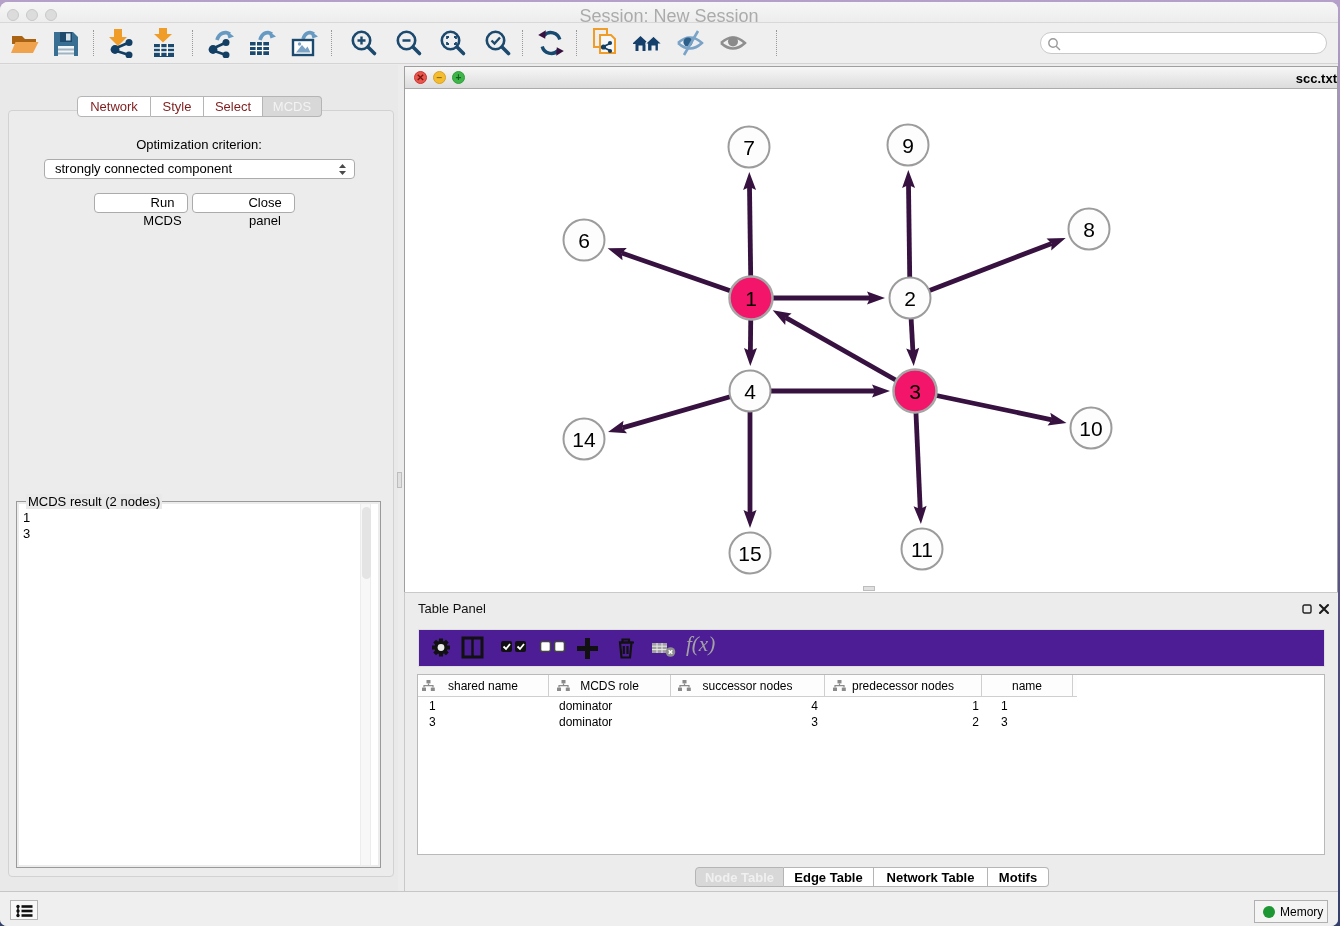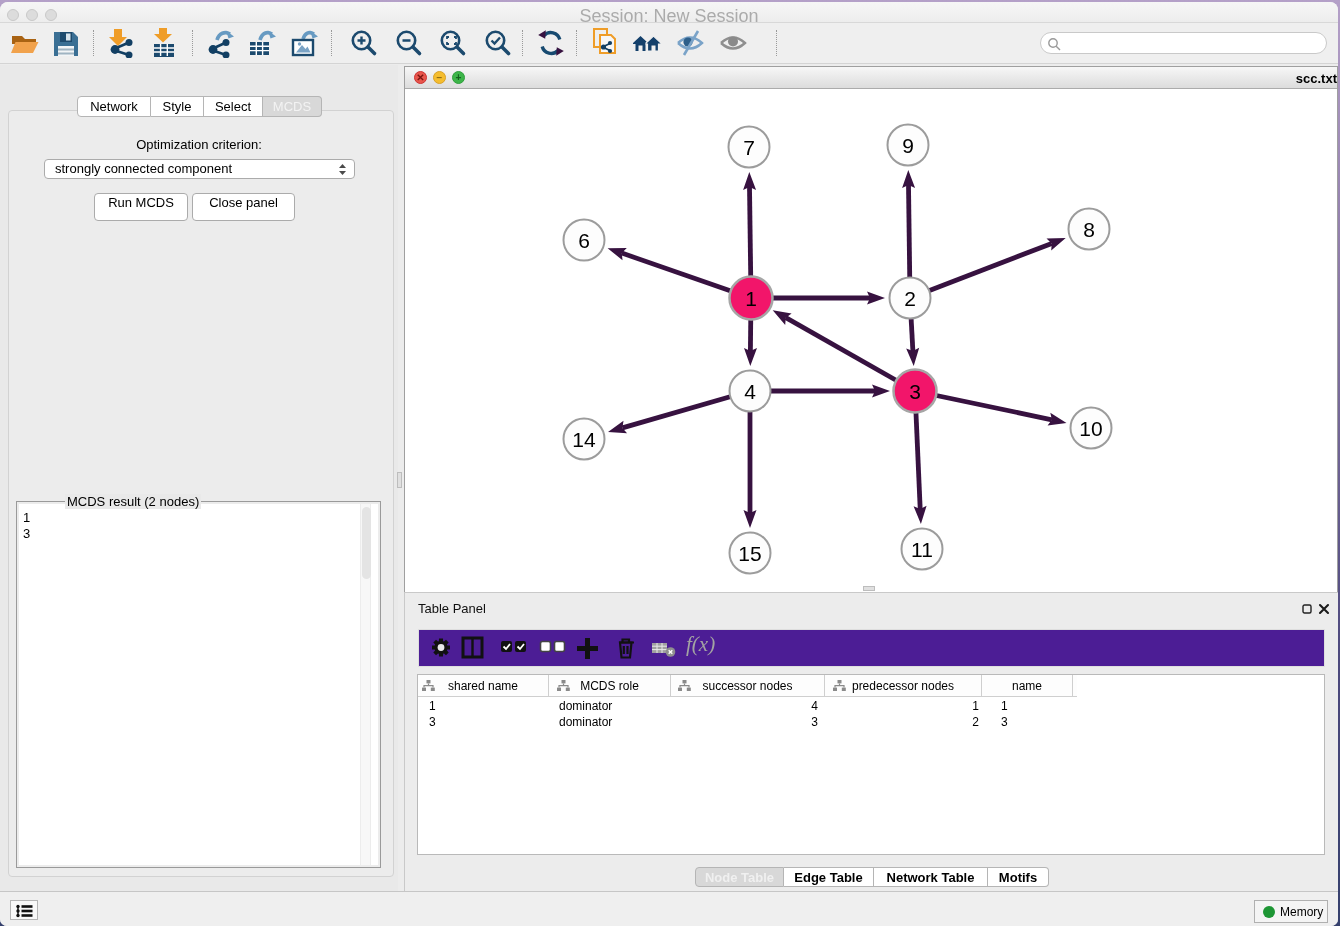--- a/index.html
+++ b/index.html
@@ -14,28 +14,28 @@
 .tbi{position:absolute;top:0;}
 .tsep{position:absolute;top:7px;height:26px;width:0;border-left:1px dotted #9a9a9a;}
 #search{position:absolute;left:1040px;top:9px;width:287px;height:22px;background:#fff;border:1px solid #c9c9c9;border-radius:11px;}
 #search svg{position:absolute;left:6px;top:4px;}
 
 #cp{position:absolute;left:0;top:63px;width:398px;height:826px;background:#e9e9e9;}
 #cpHead{position:absolute;left:0;top:0;width:100%;height:28px;}
 #cpHead .t{position:absolute;left:29px;top:8px;font-size:13px;color:#111;}
 .wicon{position:absolute;top:8px;}
 #cpTabs{position:absolute;left:77px;top:31px;height:21px;font-size:13px;}
-.ctab{position:absolute;top:0;height:21px;background:#fff;border:1px solid #b5b5b5;color:#000000;text-align:center;line-height:20px;}
+.ctab{position:absolute;top:0;height:21px;background:#fff;border:1px solid #b5b5b5;color:#7f1d1d;text-align:center;line-height:20px;}
 #cpBody{position:absolute;left:8px;top:45px;width:386px;height:767px;background:#ececec;border:1px solid #d2d2d2;border-radius:4px;}
 #optlab{position:absolute;left:0;top:72px;width:398px;text-align:center;font-size:13px;color:#000;}
 #dd{position:absolute;left:44px;top:94px;width:311px;height:20px;background:#fff;border:1px solid #ababab;border-radius:4px;font-size:13px;color:#000;line-height:18px;padding-left:10px;}
-.btn{position:absolute;top:128px;height:28px;background:#fff;border:1px solid #ababab;border-radius:4px;font-size:13px;color:#000;text-align:center;line-height:18px;}
+.btn{position:absolute;top:128px;height:20px;background:#fff;border:1px solid #ababab;border-radius:4px;font-size:13px;color:#000;text-align:center;line-height:18px;padding-left:43px;}
 
 #fieldset{position:absolute;left:16px;top:436px;width:365px;height:367px;border:1px solid #9a9a9a;}
-#fslab{position:absolute;left:9px;top:-8px;background:#e9e9e9;padding:0 2px;font-size:13px;color:#000;margin-left:39px;}
+#fslab{position:absolute;left:9px;top:-8px;background:#e9e9e9;padding:0 2px;font-size:13px;color:#000;}
 #fsinner{position:absolute;left:2px;top:2px;right:2px;bottom:2px;background:#fff;}
 #fsinner .num{position:absolute;left:4px;font-size:13px;color:#000;}
 #fsscroll{position:absolute;right:9px;top:2px;width:11px;bottom:2px;background:#f7f7f7;border-left:1px solid #ececec;border-right:1px solid #ececec;}
 #fsthumb{position:absolute;left:1px;top:3px;width:9px;height:72px;background:#e4e4e4;border-radius:5px;}
 
 #np{position:absolute;left:404px;top:64px;width:934px;height:526px;background:#fff;border:1px solid #9f9f9f;border-bottom:none;}
 #npBar{position:absolute;left:0;top:0;width:100%;height:22px;background:linear-gradient(#f7f7f7,#dcdcdc);border-bottom:1px solid #ababab;}
 #npTitle{position:absolute;width:100%;text-align:right;top:4px;font-size:13px;color:#000;font-weight:bold;}
 .tlc{position:absolute;top:4px;width:13px;height:13px;border-radius:50%;}
 #npBar .sym{position:absolute;top:4px;width:13px;height:13px;font-size:10px;line-height:13px;text-align:center;font-weight:bold;}

